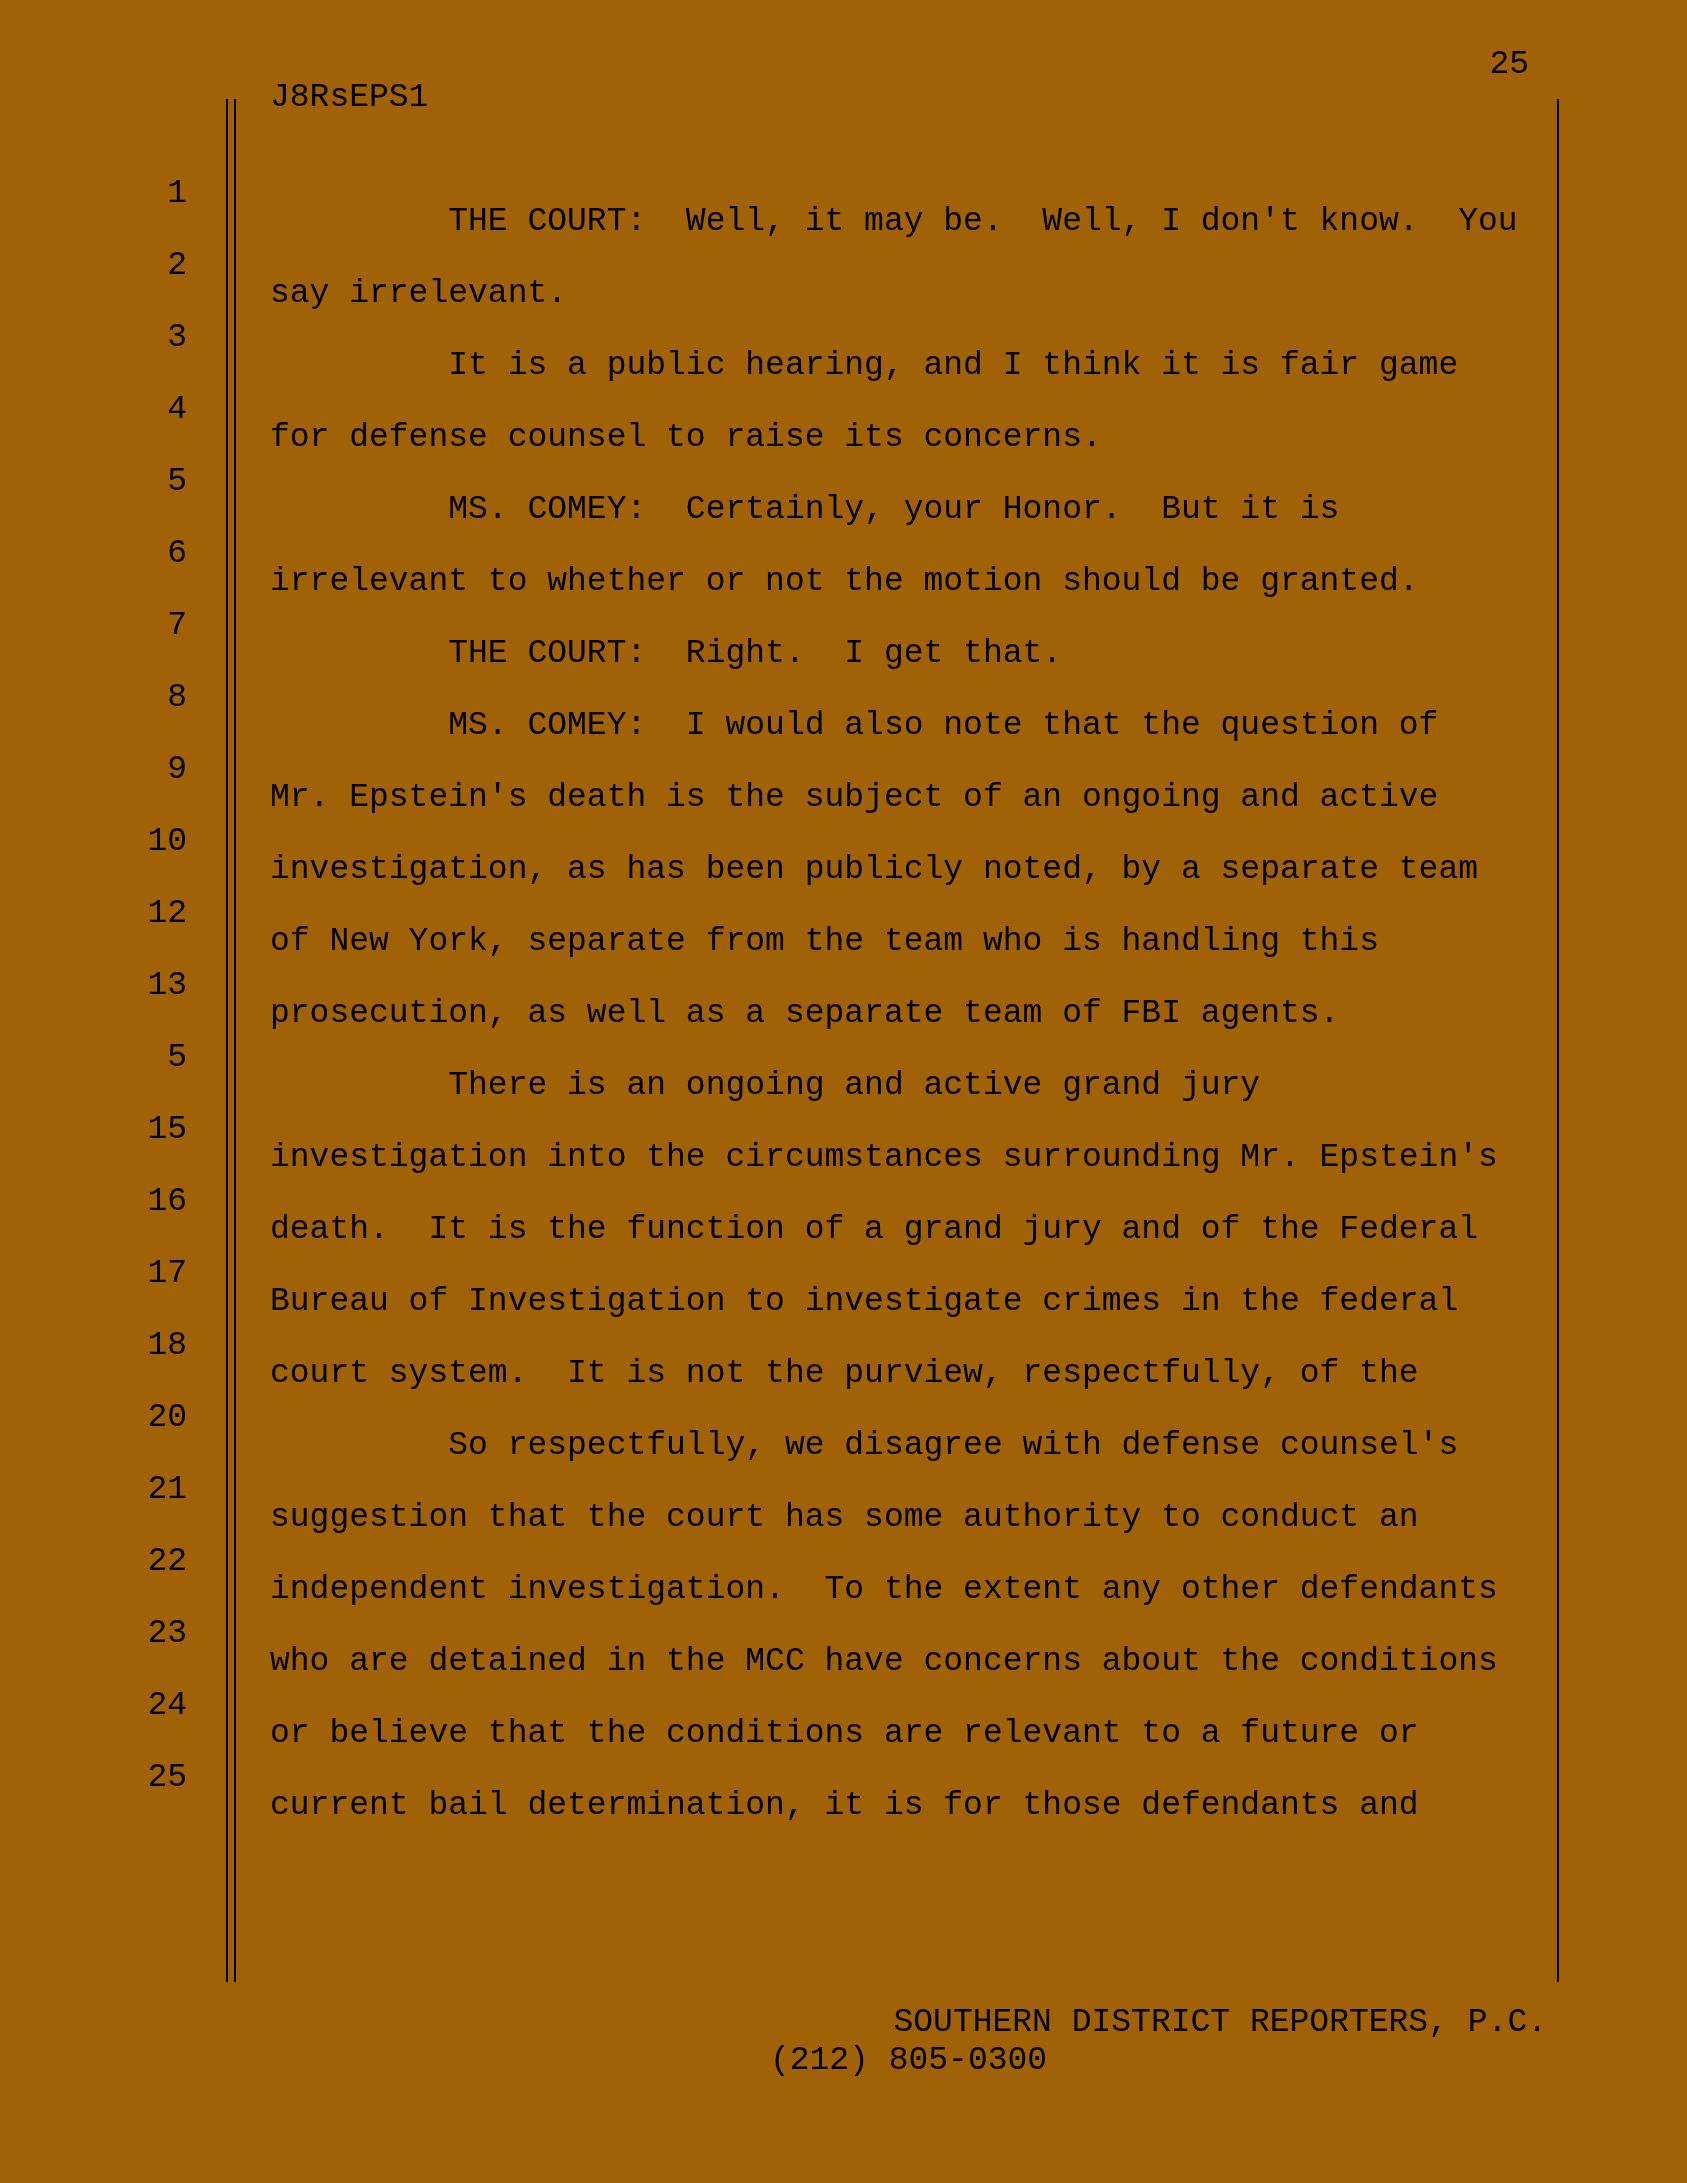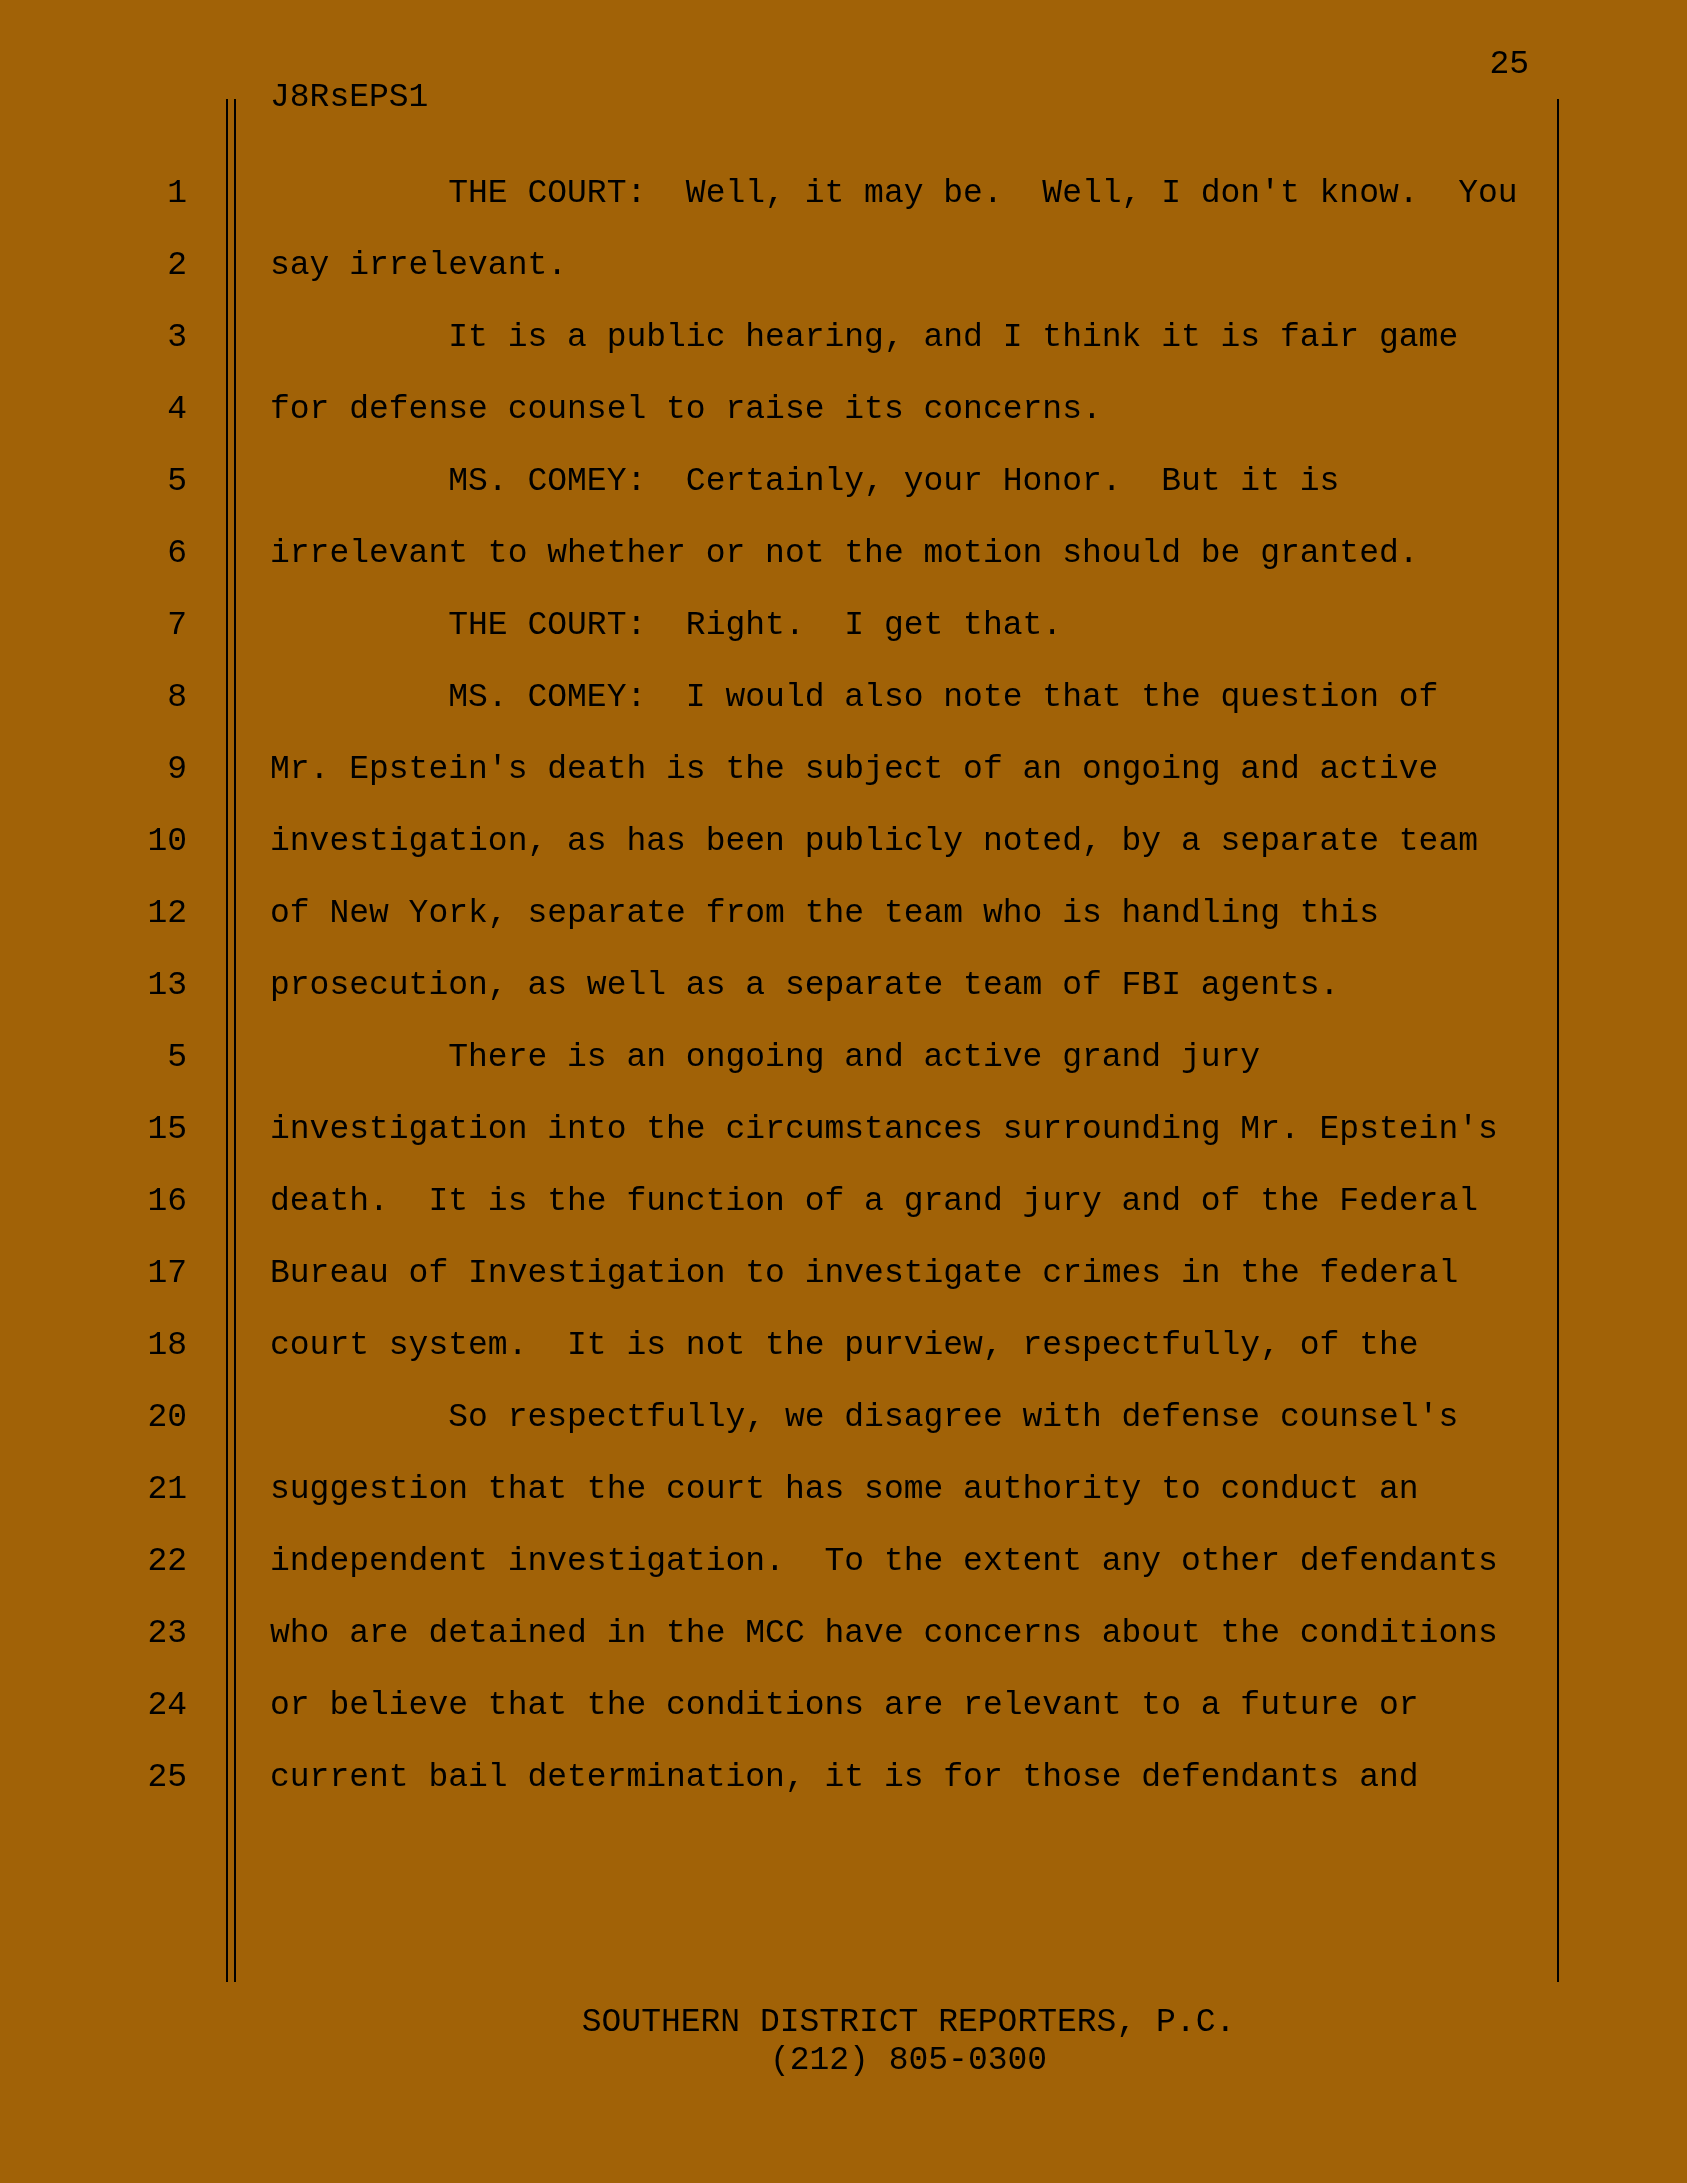--- a/index.html
+++ b/index.html
@@ -56,29 +56,30 @@
     position: absolute;
     left: 108px;
     width: 79px;
     text-align: right;
     white-space: pre;
   }
   .line .txt {
     position: absolute;
     left: 270px;
     white-space: pre;
+    margin-top: 28px;
   }
   .footer-line1, .footer-line2 {
     position: absolute;
     left: 270px;
     width: 1277px;
     text-align: center;
     white-space: pre;
   }
-  .footer-line1 { top: 2006px; }
+  .footer-line1 { top: 2006px; text-align: right; }
   .footer-line2 { top: 2044px; }
 </style>
 </head>
 <body>
 
 <div class="page">
 
   <div class="page-number">25</div>
   <div class="header-id">J8RsEPS1</div>
 

